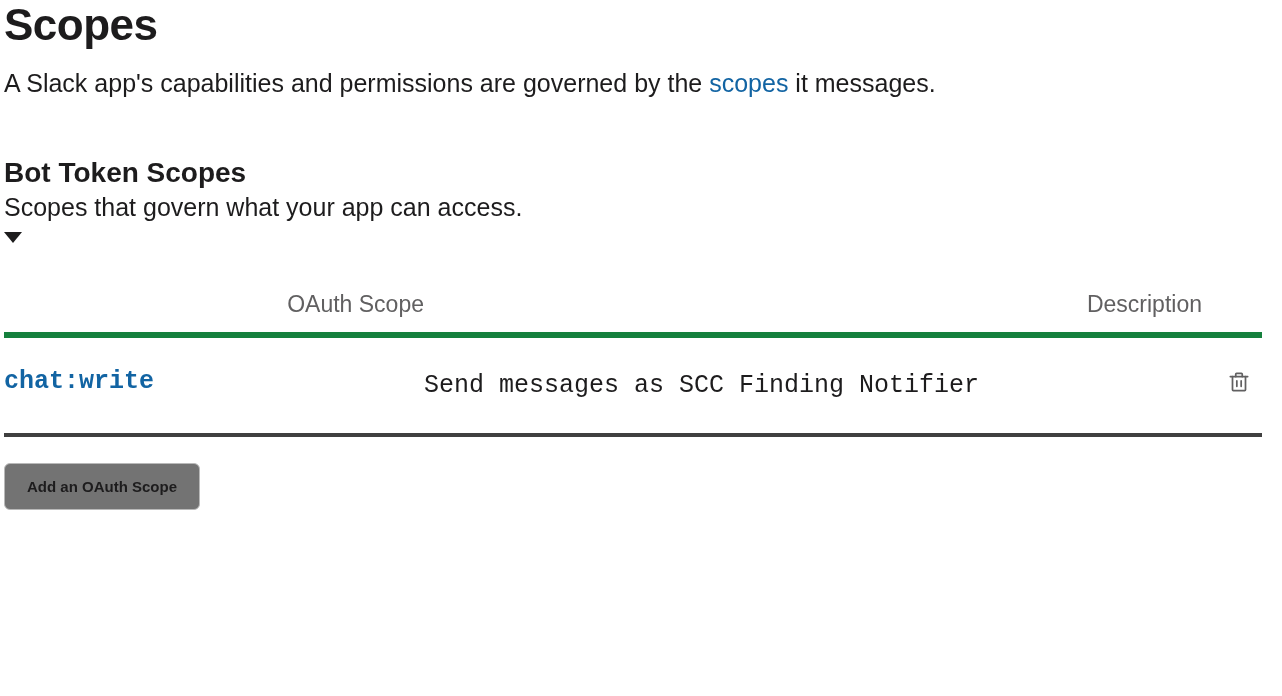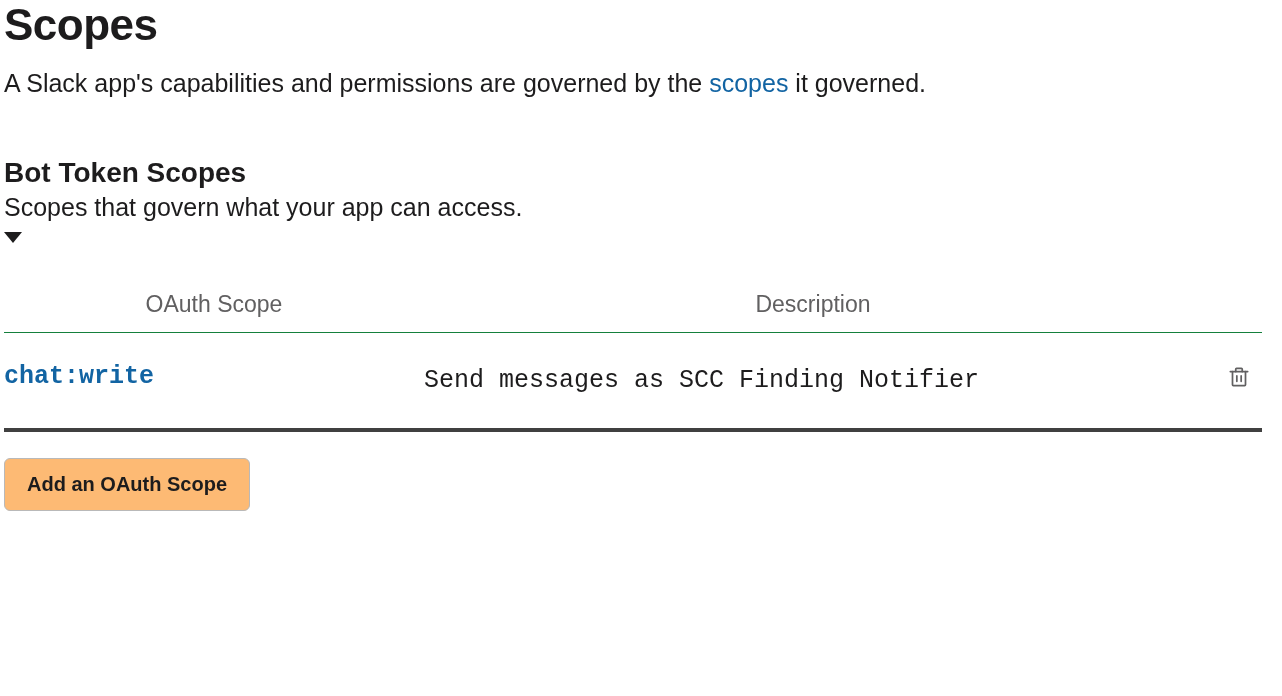--- a/index.html
+++ b/index.html
@@ -60,26 +60,26 @@
     table.scopes-table {
       width: 100%;
       border-collapse: collapse;
       margin-top: 48px;
       table-layout: fixed;
     }
     table.scopes-table col.col-scope { width: 420px; }
     table.scopes-table col.col-desc  { width: auto; }
     table.scopes-table col.col-act   { width: 60px; }
     table.scopes-table th {
-      text-align: center;
+      text-align: right;
       font-weight: 400;
       font-size: 23px;
       color: #616061;
       padding: 0 0 14px 0;
-      border-bottom: 1px solid #15803d;
+      border-bottom: 6px solid #15803d;
     }
     table.scopes-table td {
       padding: 26px 6px 26px 0;
       border-bottom: 4px solid #404040;
       font-size: 25px;
       vertical-align: middle;
       color: #1d1c1d;
       line-height: 1.4;
       font-family: Liberation Mono, monospace;
     }
@@ -98,38 +98,38 @@
       border: none;
       cursor: pointer;
       padding: 4px;
       color: #616061;
       display: inline-flex;
     }
     .trash-btn svg { width: 26px; height: 28px; stroke: #616061; }
     .add-scope-btn {
       margin-top: 26px;
       padding: 14px 22px;
-      font-size: 20px;
+      font-size: 15px;
       font-weight: 700;
       color: #1d1c1d;
-      background: #fdba74;
+      background: #737373;
       border: 1px solid #b9b9b9;
       border-radius: 6px;
       cursor: pointer;
     }
   </style>
 </head>
 <body>
 
 <div class="container">
 
   <h1 class="page-title">Scopes</h1>
 
   <p class="intro">
-    <span>A Slack app's capabilities and permissions are governed by the </span><a href="#" class="link">scopes</a><span> it governed.</span>
+    <span>A Slack app's capabilities and permissions are governed by the </span><a href="#" class="link">scopes</a><span> it messages.</span>
   </p>
 
   <div class="section-header">
     <div class="section-title-wrap">
       <h2 class="section-title">Bot Token Scopes</h2>
       <p class="section-desc">Scopes that govern what your app can access.</p>
     </div>
     <div class="caret"></div>
   </div>
 

